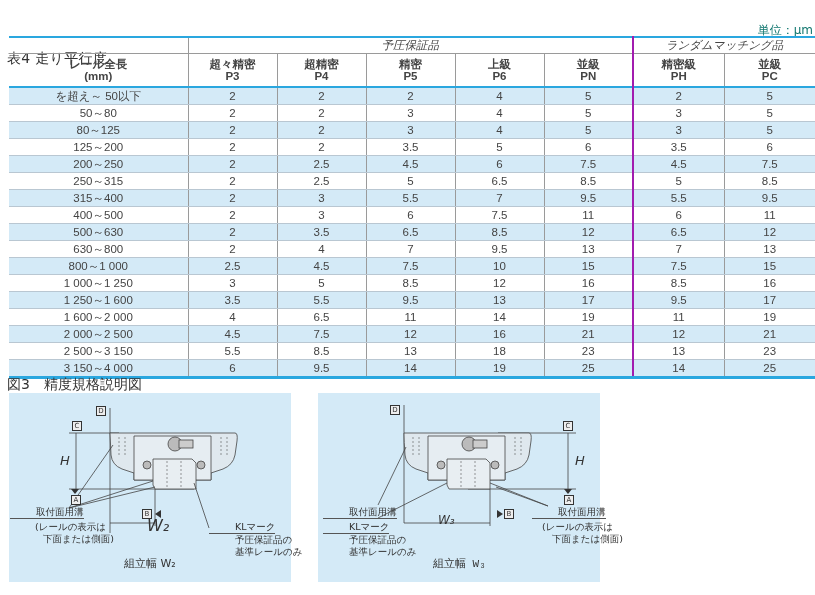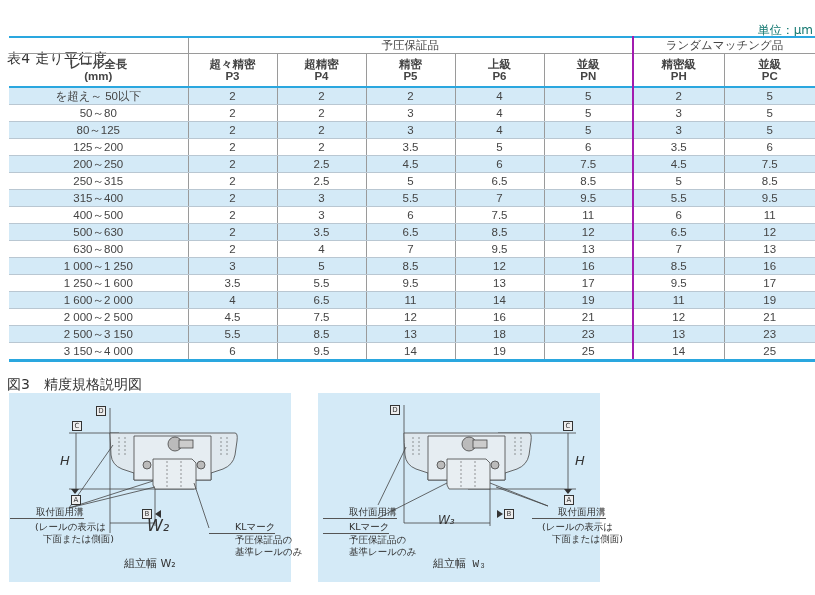--- a/index.html
+++ b/index.html
@@ -3,21 +3,21 @@
 <meta charset="utf-8">
 <style>
   html, body { margin:0; padding:0; background:#ffffff; }
   body { width:815px; height:595px; position:relative; overflow:hidden;
          font-family:"DejaVu Sans", sans-serif; color:#333; }
   .title { position:absolute; left:7px; top:14px; font-size:14px; color:#333; letter-spacing:0.3px;margin-top:36px; }
   .unit  { position:absolute; right:2px; top:22px; font-size:12px; color:#0f766e; }
   table.spec { position:absolute; left:9px; top:36px; width:806px; border-collapse:collapse;
                font-family:"Liberation Sans", sans-serif; font-size:11.5px; color:#444; }
   table.spec th, table.spec td { text-align:center; padding:0; line-height:16px; }
-  table.spec thead tr.group th { height:15px; font-weight:normal; border-bottom:1px solid #9a9a9a; line-height:15px; }
+  table.spec thead tr.group th { height:15px; font-weight:normal; border-bottom:1px solid #9a9a9a; line-height:15px;font-style:italic; }
   table.spec thead tr.cols th { font-weight:bold; line-height:12px; height:32px;text-align:center; }
   table.spec thead { border-top:2px solid #2aa7df; }
   table.spec tbody { border-top:2px solid #2aa7df; border-bottom:3px solid #2aa7df; }
   table.spec tbody tr { height:15.6px; }
   table.spec tbody tr td { border-bottom:1px solid #b9c7d2; }
   table.spec tbody tr:nth-child(odd) td { background:#d4eaf7; }
   table.spec tbody tr:last-child td { border-bottom:none; }
   .vl { border-left:1px solid #9a9a9a; }
   .vl2 { border-left:2px solid #a21caf; }
   col.c0 { width:179px; } col.c1 { width:89px; } col.c2 { width:89px; } col.c3 { width:89px; }
@@ -186,20 +186,30 @@
       </tr>
       <tr>
         <td>630～800</td>
         <td class="vl">2</td>
         <td class="vl">4</td>
         <td class="vl">7</td>
         <td class="vl">9.5</td>
         <td class="vl">13</td>
         <td class="vl2">7</td>
         <td class="vl">13</td>
+      </tr>
+      <tr>
+        <td>800～1 000</td>
+        <td class="vl">2.5</td>
+        <td class="vl">4.5</td>
+        <td class="vl">7.5</td>
+        <td class="vl">10</td>
+        <td class="vl">15</td>
+        <td class="vl2">7.5</td>
+        <td class="vl">15</td>
       </tr>
       <tr>
         <td>1 000～1 250</td>
         <td class="vl">3</td>
         <td class="vl">5</td>
         <td class="vl">8.5</td>
         <td class="vl">12</td>
         <td class="vl">16</td>
         <td class="vl2">8.5</td>
         <td class="vl">16</td>

